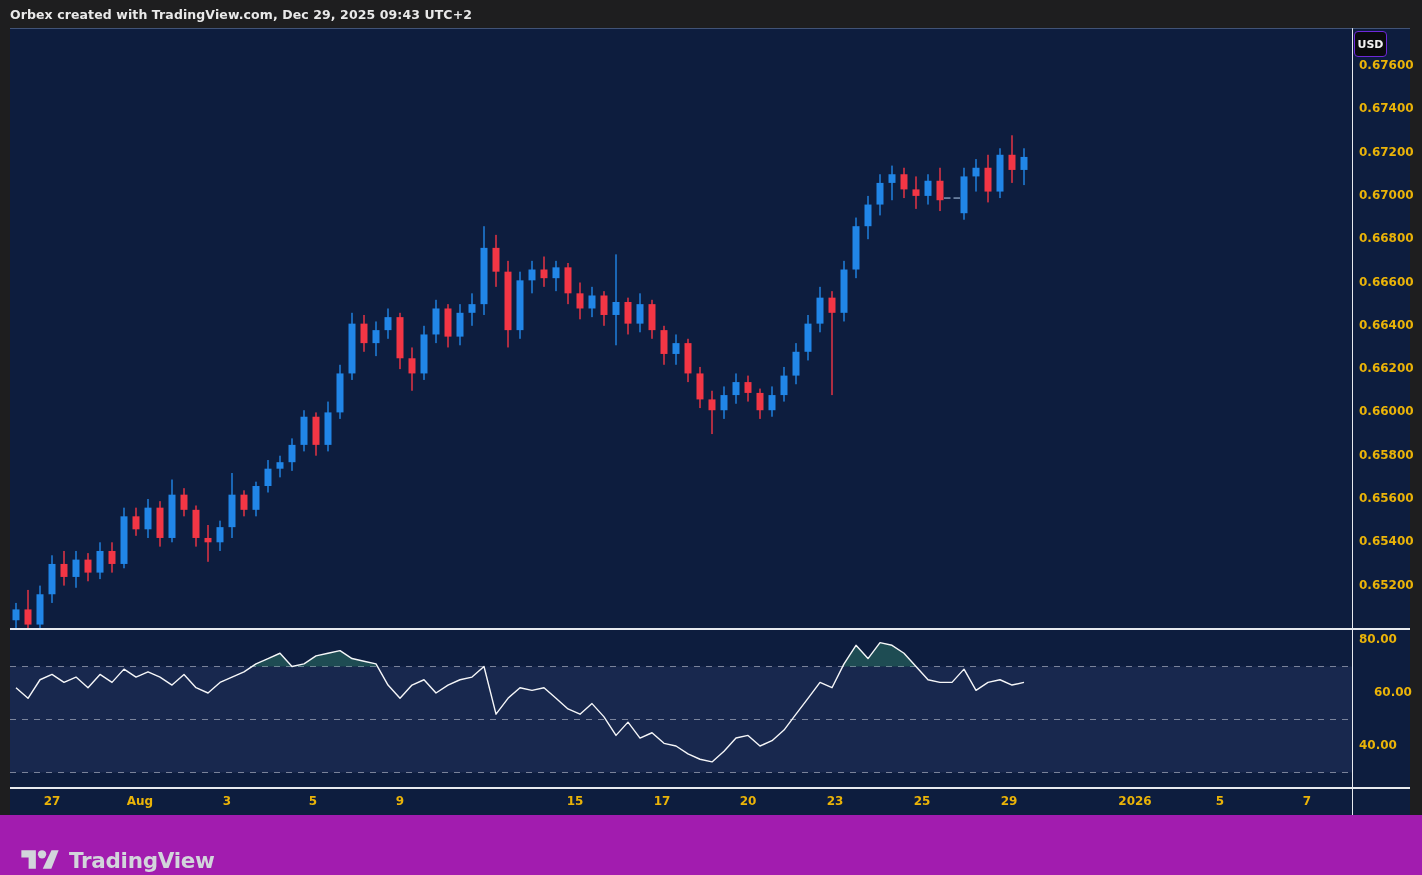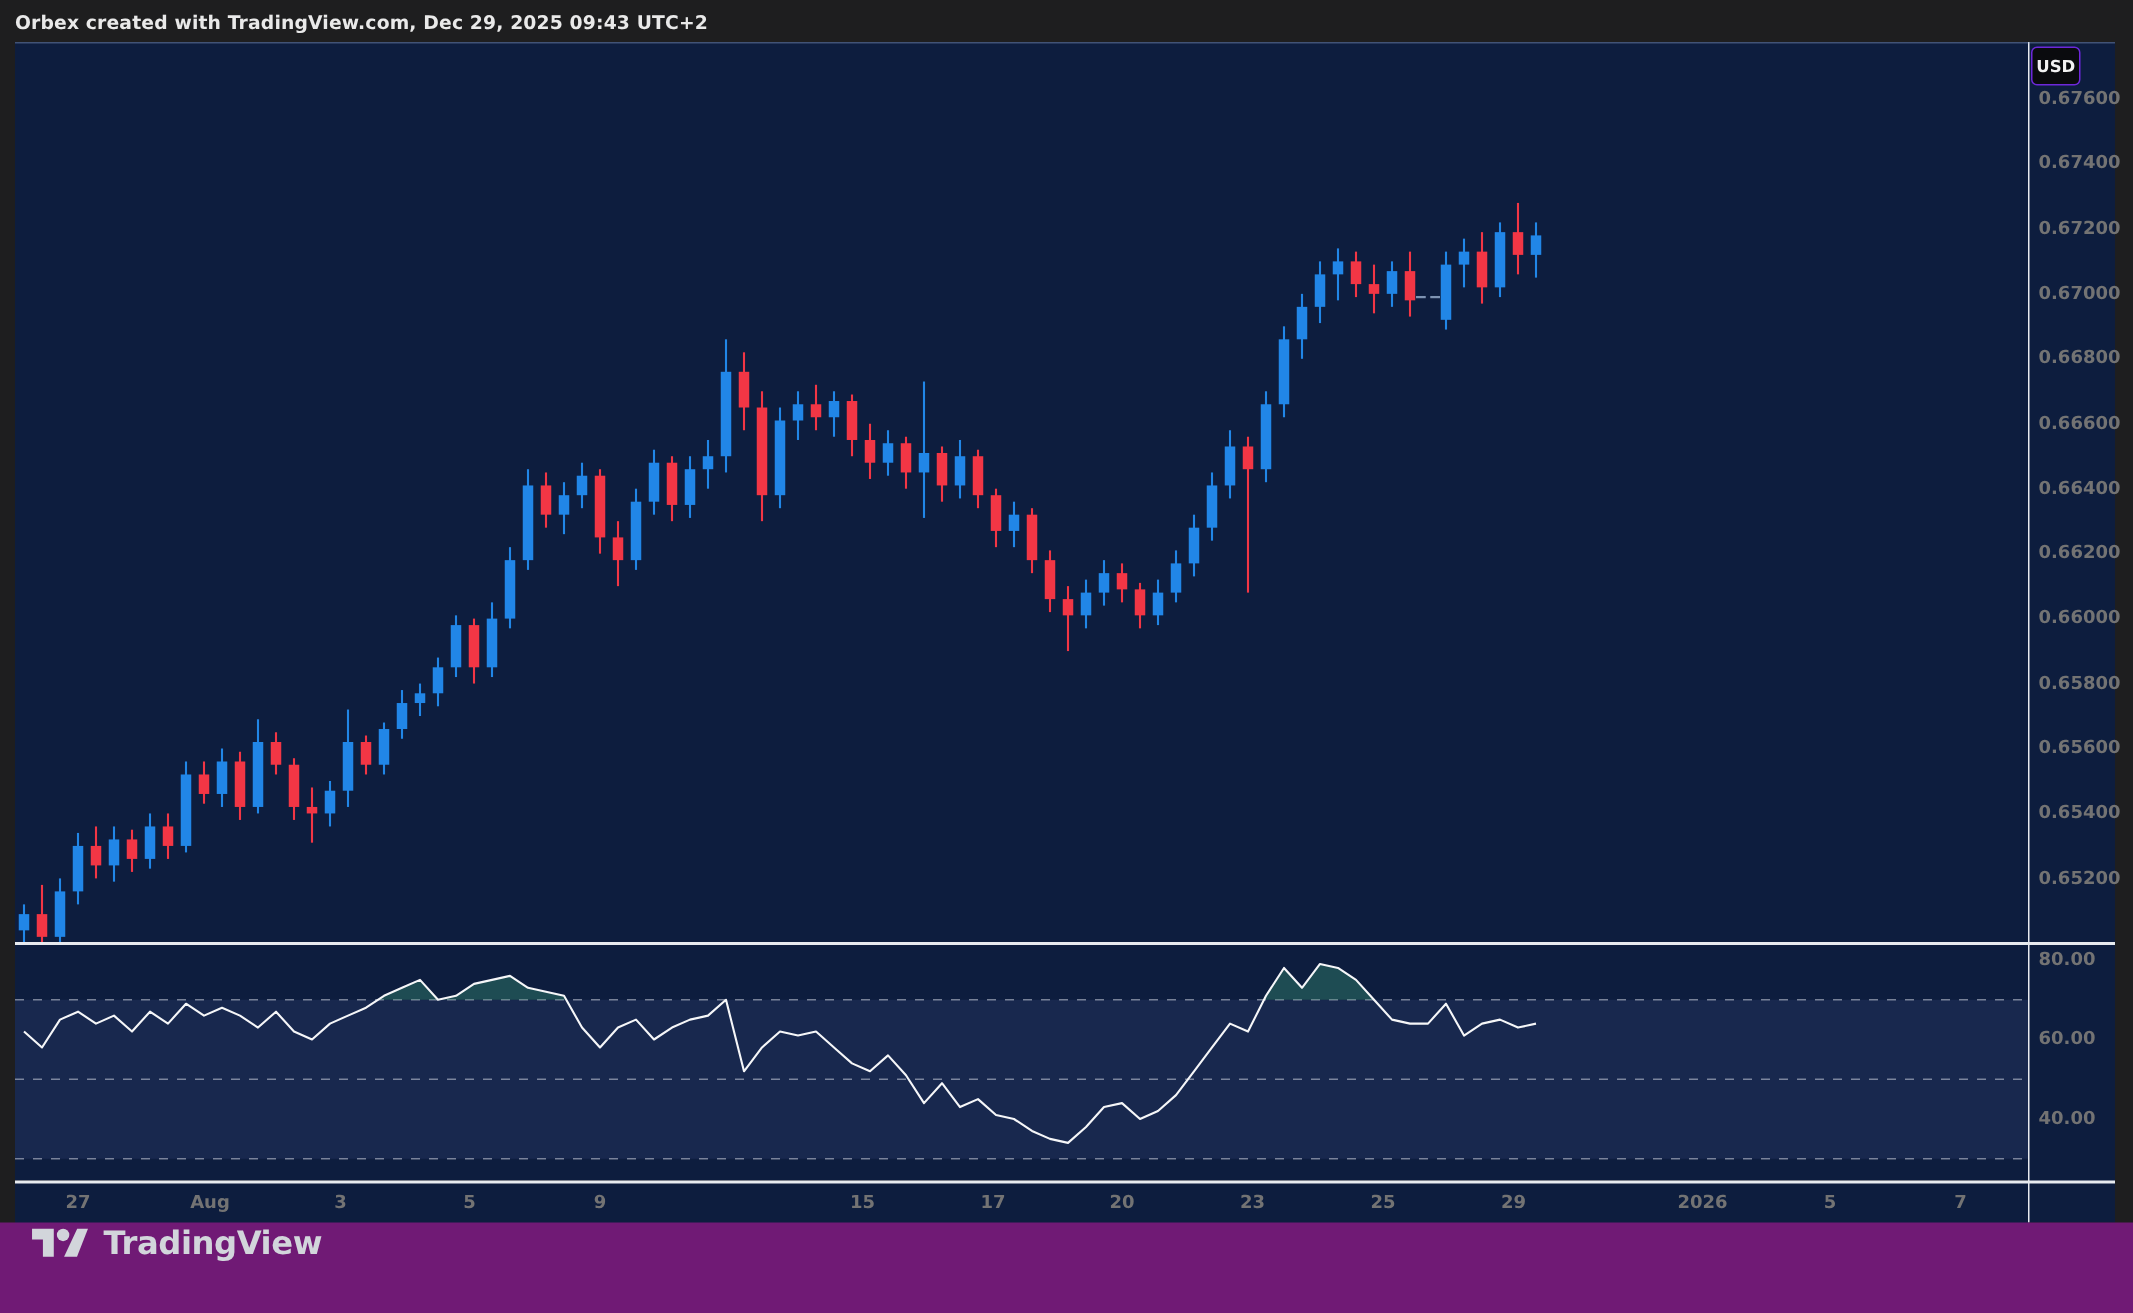--- a/index.html
+++ b/index.html
@@ -12,29 +12,29 @@
   
   .navy{background:#0d1d3e;}
   #main-panel{position:absolute;left:10px;top:28px;width:1342px;height:600px;}
   #rsi-panel{position:absolute;left:10px;top:629px;width:1342px;height:158px;overflow:hidden;}
   #time-axis{position:absolute;left:10px;top:788px;width:1342px;height:35px;}
   #price-axis{position:absolute;left:1352px;top:28px;width:58px;height:787px;border-left:1.5px solid #e7eaef;box-sizing:border-box;}
   .sep{position:absolute;left:10px;width:1400px;height:2px;background:#e7eaef;z-index:5;}
   #sep-top{top:28px;height:1px;background:rgba(150,170,210,.38);}
   #sep-main-rsi{top:627.5px;}
   #sep-rsi-time{top:786.5px;}
-  .tick-label{position:absolute;color:#737373;font-size:12px;font-weight:bold;white-space:nowrap;}
+  .tick-label{position:absolute;color:#eab308;font-size:12px;font-weight:bold;white-space:nowrap;}
   .price-tick{left:6px;}
   .time-tick{transform:translateX(-50%);top:6px;}
   #usd-button{position:absolute;left:1px;top:3px;width:31px;height:24px;background:#0a0b0e;
               border:1px solid #6d28d9;border-radius:4px;color:#f2f2f2;font-size:11px;font-weight:bold;
               display:flex;align-items:center;justify-content:center;}
   
-  #bottom-bar{position:absolute;left:0;top:815px;width:1422px;height:60px;background:#701a75;
-              display:flex;align-items:flex-start;}
+  #bottom-bar{position:absolute;left:0;top:815px;width:1422px;height:60px;background:#a21caf;
+              display:flex;align-items:flex-end;}
   #tv-logo{margin-left:21px;display:flex;align-items:center;gap:10px;}
   #tv-logo .wordmark{color:#d2d5db;font-size:21.5px;font-weight:bold;letter-spacing:-0.3px;}
   svg{display:block;}
 </style>
 </head>
 <body>
 <div id="screen">
 
   <div id="header">
     <span class="title">Orbex created with TradingView.com, Dec 29, 2025 09:43 UTC+2</span>
@@ -261,21 +261,21 @@
       <span class="tick-label price-tick" style="top: 203.2px;">0.66800</span>
       <span class="tick-label price-tick" style="top: 246.5px;">0.66600</span>
       <span class="tick-label price-tick" style="top: 289.8px;">0.66400</span>
       <span class="tick-label price-tick" style="top: 333.1px;">0.66200</span>
       <span class="tick-label price-tick" style="top: 376.4px;">0.66000</span>
       <span class="tick-label price-tick" style="top: 419.7px;">0.65800</span>
       <span class="tick-label price-tick" style="top: 463px;">0.65600</span>
       <span class="tick-label price-tick" style="top: 506.3px;">0.65400</span>
       <span class="tick-label price-tick" style="top: 549.6px;">0.65200</span>
       <span class="tick-label price-tick" style="top: 604px;">80.00</span>
-      <span class="tick-label price-tick" style="top: 657px;">60.00</span>
+      <span class="tick-label price-tick" style="top: 657px; margin-left: 15px;">60.00</span>
       <span class="tick-label price-tick" style="top: 710px;">40.00</span>
     </div>
 
   <div id="bottom-bar">
     <div id="tv-logo">
       <svg width="38" height="29" viewBox="0 0 36 28">
         <g fill="#d2d5db">
           <path d="M14 22H7V11H0V4h14v18z"></path>
           <circle cx="20" cy="8" r="4"></circle>
           <path d="M28.94 22h-8.3L29.07 4H36l-7.06 18z"></path>

